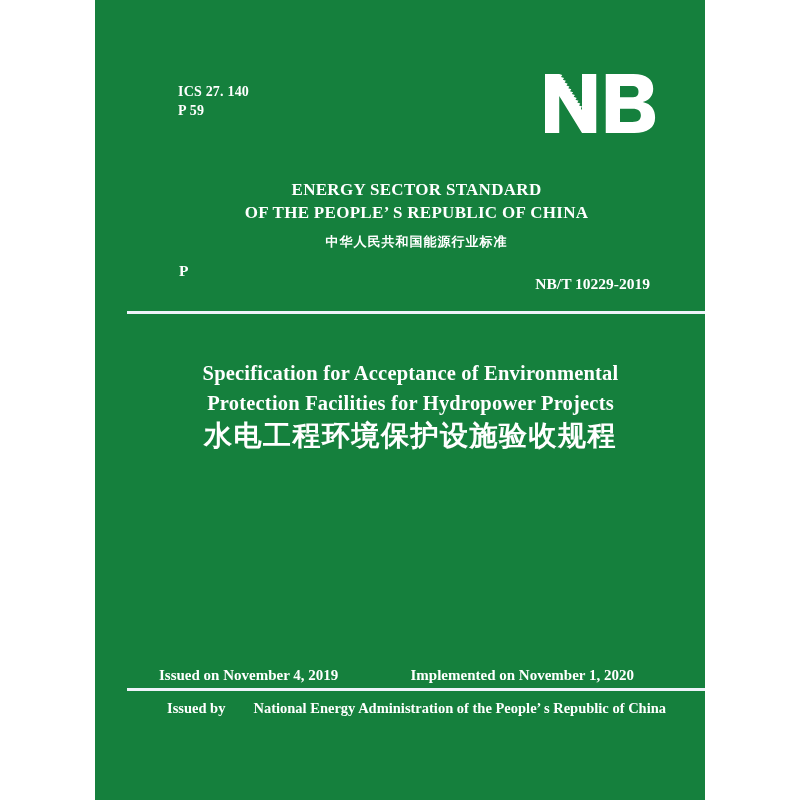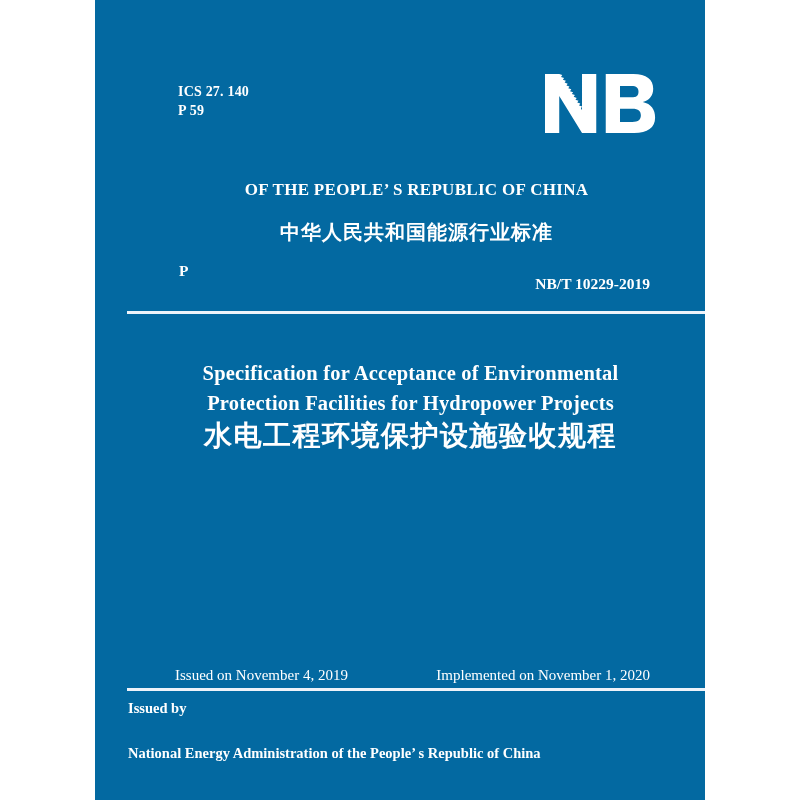--- a/index.html
+++ b/index.html
@@ -6,21 +6,21 @@
   body{
     width:800px;height:800px;
     background:#ffffff;
     font-family:"Liberation Serif","DejaVu Serif",serif;
     position:relative;
     overflow:hidden;
   }
   .cover{
     position:absolute;
     left:95px;top:0;width:610px;height:800px;
-    background:#0369a1;
+    background:#15803d;
     color:#ffffff;
   }
   .abs{position:absolute;}
 
   
   .ics-block{
     left:83px;top:82px;
     font-weight:bold;font-size:14px;line-height:19px;
     letter-spacing:.2px;
   }
@@ -35,23 +35,23 @@
   .std-header{
     left:33px;top:179px;width:577px;
     text-align:center;
   }
   .std-header .en{
     font-weight:bold;font-size:17px;line-height:22.5px;
     letter-spacing:.3px;
   }
   .std-header .zh{
     font-family:"DejaVu Sans","Liberation Sans",sans-serif;
-    font-weight:bold;font-size:20px;line-height:26px;
+    font-weight:bold;font-size:13px;line-height:26px;
     letter-spacing:1px;
-    margin-top:17px;
+    margin-top:5px;
   }
 
   
   .class-row{
     left:33px;top:262px;width:577px;height:22px;
     font-weight:bold;font-size:15.5px;
   }
   .class-letter{position:absolute;left:51px;top:0;}
   .std-number{position:absolute;right:55px;top:13px;}
 
@@ -72,31 +72,31 @@
     letter-spacing:.2px;
   }
   .title-zh{
     font-weight:bold;font-size:28px;line-height:30px;
     letter-spacing:1.5px;
     margin-top:3px;
   }
 
   
   .dates-row{
-    left:33px;top:667px;width:577px;height:20px;
-    font-weight:normal;font-size:15px;
+    left:17px;top:667px;width:577px;height:20px;
+    font-weight:bold;font-size:15px;
   }
   .issued-on{position:absolute;left:47px;top:0;}
   .implemented-on{position:absolute;right:55px;top:0;}
 
   
   .issuedby-row{
     left:33px;top:700px;width:577px;
     display:flex;justify-content:center;gap:28px;
-    font-weight:bold;font-size:14.5px;flex-direction:column;
+    font-weight:bold;font-size:14.5px;
   }
 </style>
 </head>
 <body>
 
 <div class="cover">
 
   <div class="abs ics-block">
     <div>ICS 27. 140</div>
     <div>P 59</div>
@@ -111,20 +111,21 @@
         39,38 39,0 54,0 54,62 39,62 15,23 15,62 0,62 0,0"></polygon>
       <path fill="#ffffff" fill-rule="evenodd" d="
         M64,0 H93 C107,0 114,6 114,15.5 C114,23 110,27.5 103,29.5
         C112,31.5 116,37.5 116,46 C116,56.5 108,62 94,62 H64 Z
         M79,12.5 H91 C96.5,12.5 98.5,14.5 98.5,18.5 C98.5,22.5 96.5,24.5 91,24.5 H79 Z
         M79,36.5 H92 C98.5,36.5 101,39 101,43.5 C101,48 98.5,50.5 92,50.5 H79 Z"></path>
     </svg>
   </div>
 
   <div class="abs std-header">
+    <div class="en">ENERGY SECTOR STANDARD</div>
     <div class="en">OF THE PEOPLE’ S REPUBLIC OF CHINA</div>
     <div class="zh">中华人民共和国能源行业标准</div>
   </div>
 
   <div class="abs class-row">
     <span class="class-letter">P</span>
     <span class="std-number">NB/T 10229-2019</span>
   </div>
 
   <div class="abs rule rule-top"></div>

